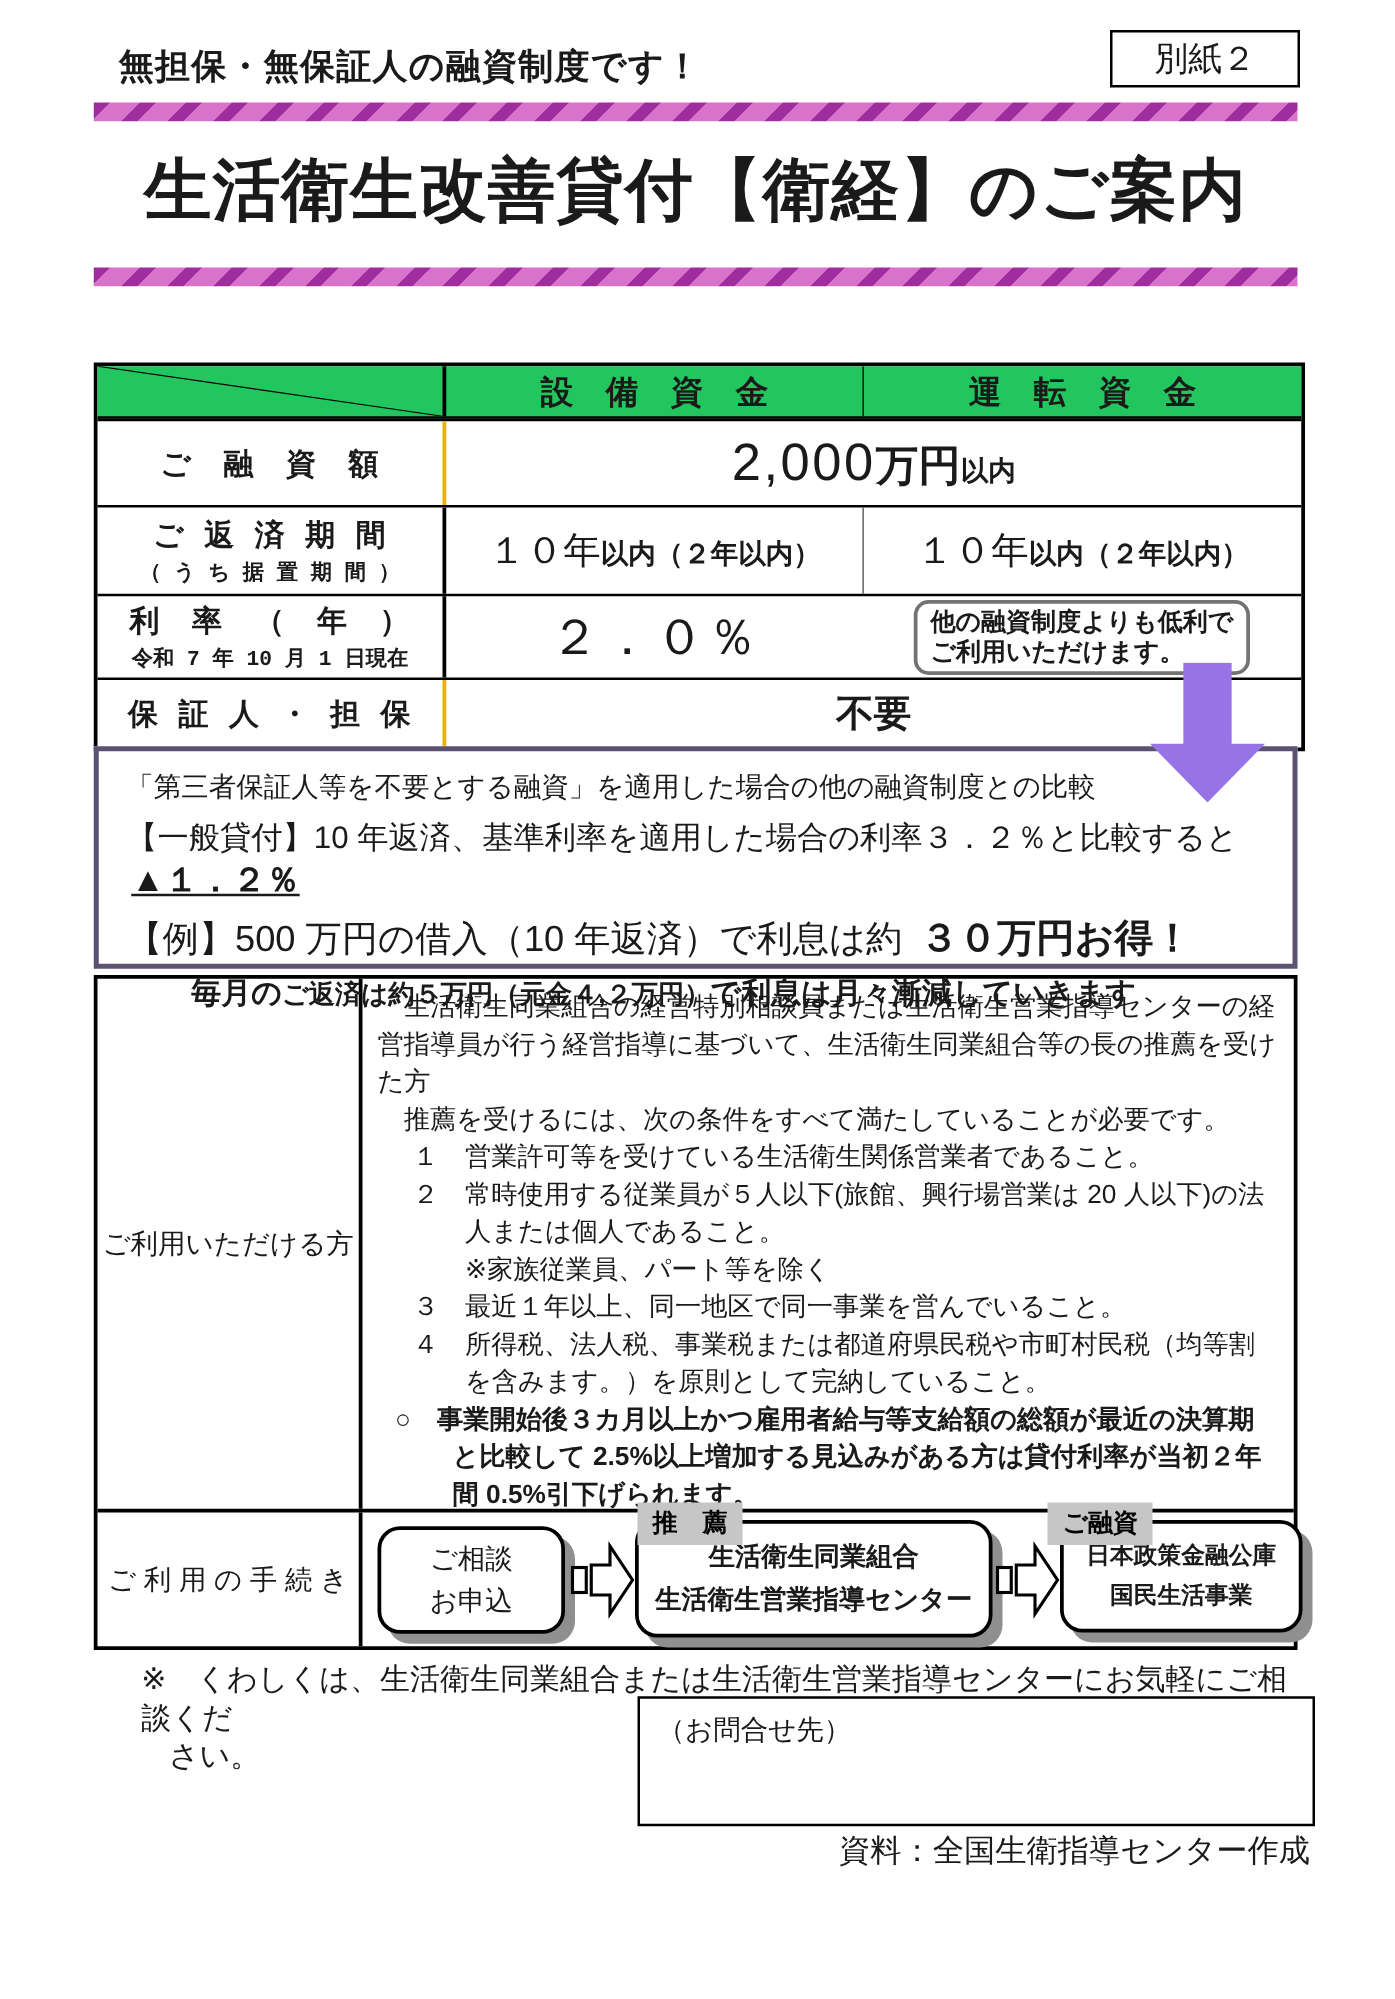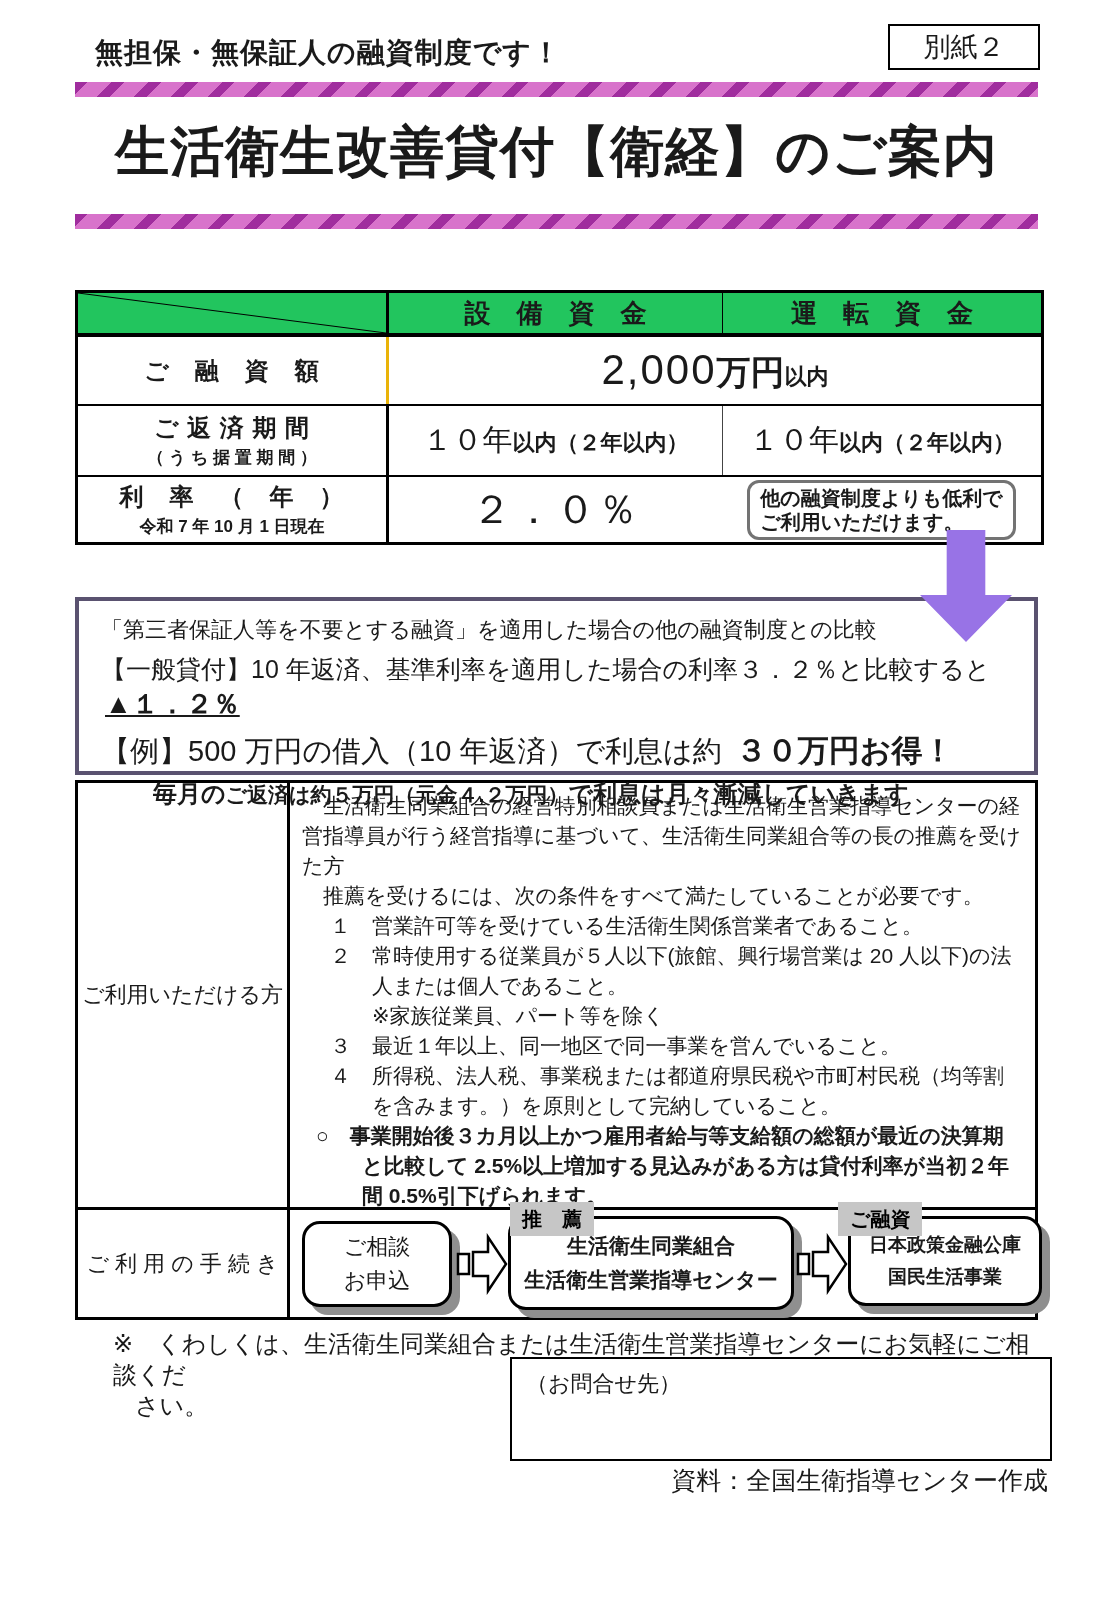--- a/index.html
+++ b/index.html
@@ -14,21 +14,21 @@
           background:repeating-linear-gradient(135deg,#a02d9e 0 9px,#d873cb 9px 26px);}
   .stripe1{top:82px;} .stripe2{top:214px;}
   .doc-title{position:absolute;left:75px;top:116px;width:963px;text-align:center;
              font-size:54px;font-weight:900;letter-spacing:1px;white-space:nowrap;}
 
   
   .loan-table{position:absolute;left:75px;top:290px;width:963px;border:3px solid #000;background:#fff;}
   .tr{display:flex;border-top:2px solid #000;}
   .tr.hdr{border-top:none;border-bottom:2px solid #000;background:#22c55e;height:40px;}
   .td{box-sizing:border-box;display:flex;flex-direction:column;align-items:center;justify-content:center;}
-  .td.lbl{width:308px;}
+  .td.lbl{width:276px;font-family:Liberation Mono, monospace;}
   .td.v1{width:336px;border-left:3px solid #000;}
   .td.v2{width:328px;flex:1;}
   .td.vspan{flex:1;border-left:3px solid #eab308;}
   .hdr .v2{border-left:1px solid #000;}
   .hdr-cell{font-size:26px;font-weight:600;}
   .diag-cell{position:relative;}
   .diag-cell svg{position:absolute;inset:0;width:100%;height:100%;}
   .row-amount{height:67px;}
   .row-period{height:69px;}
   .row-period .v2{border-left:1px solid #444;}
@@ -160,20 +160,28 @@
       </div>
       <div class="td v1">
           <span class="rate-val">２．０％</span>
         </div>
       <div class="td v2">
         <div class="rate-note">
           <div>他の融資制度よりも低利で</div>
           <div>ご利用いただけます。</div>
         </div>
       </div>
+    </div>
+    <div class="tr row-guar">
+      <div class="td lbl">
+          <span class="lbl-main">保 証 人 ・ 担 保</span>
+        </div>
+      <div class="td vspan">
+          <span class="guar-val">不要</span>
+        </div>
     </div>
   </div>
 
   <div class="big-arrow"></div>
 
   <div class="compare-box">
     <div class="c1">「第三者保証人等を不要とする融資」を適用した場合の他の融資制度との比較</div>
     <div class="c2">
       <span>【一般貸付】10 年返済、基準利率を適用した場合の利率３．２％と比較すると</span><span class="hl">▲１．２％</span>
     </div>

